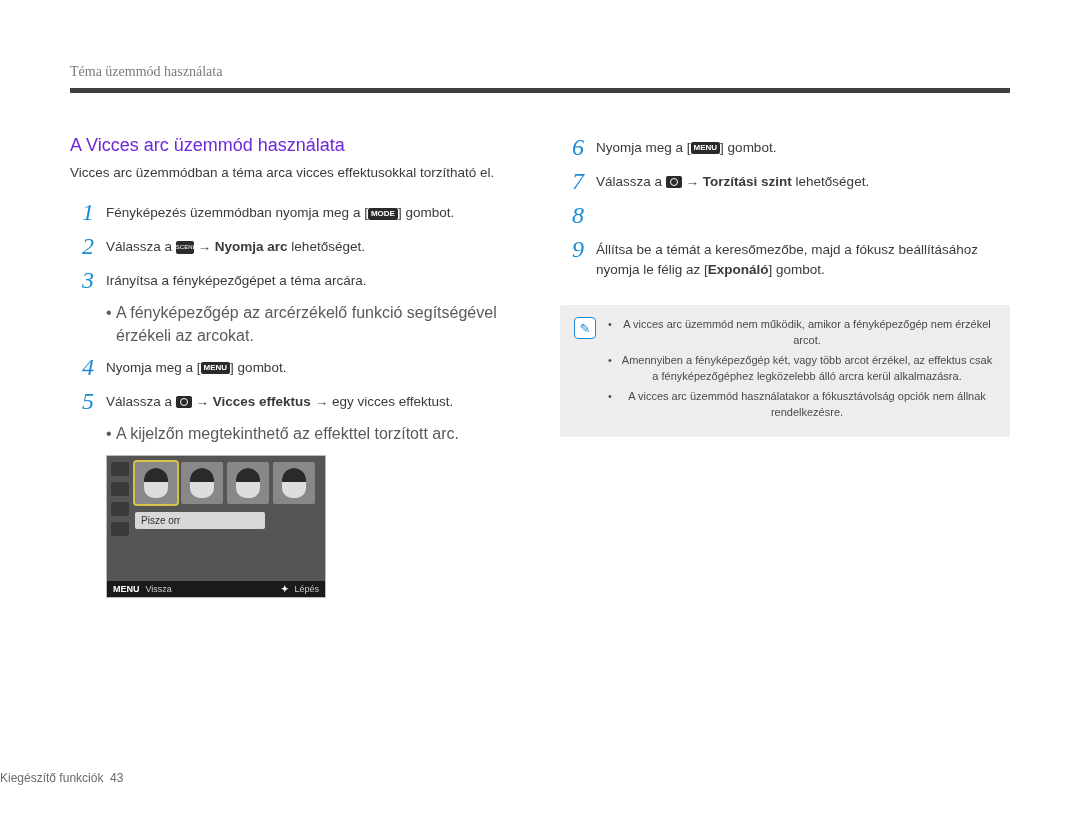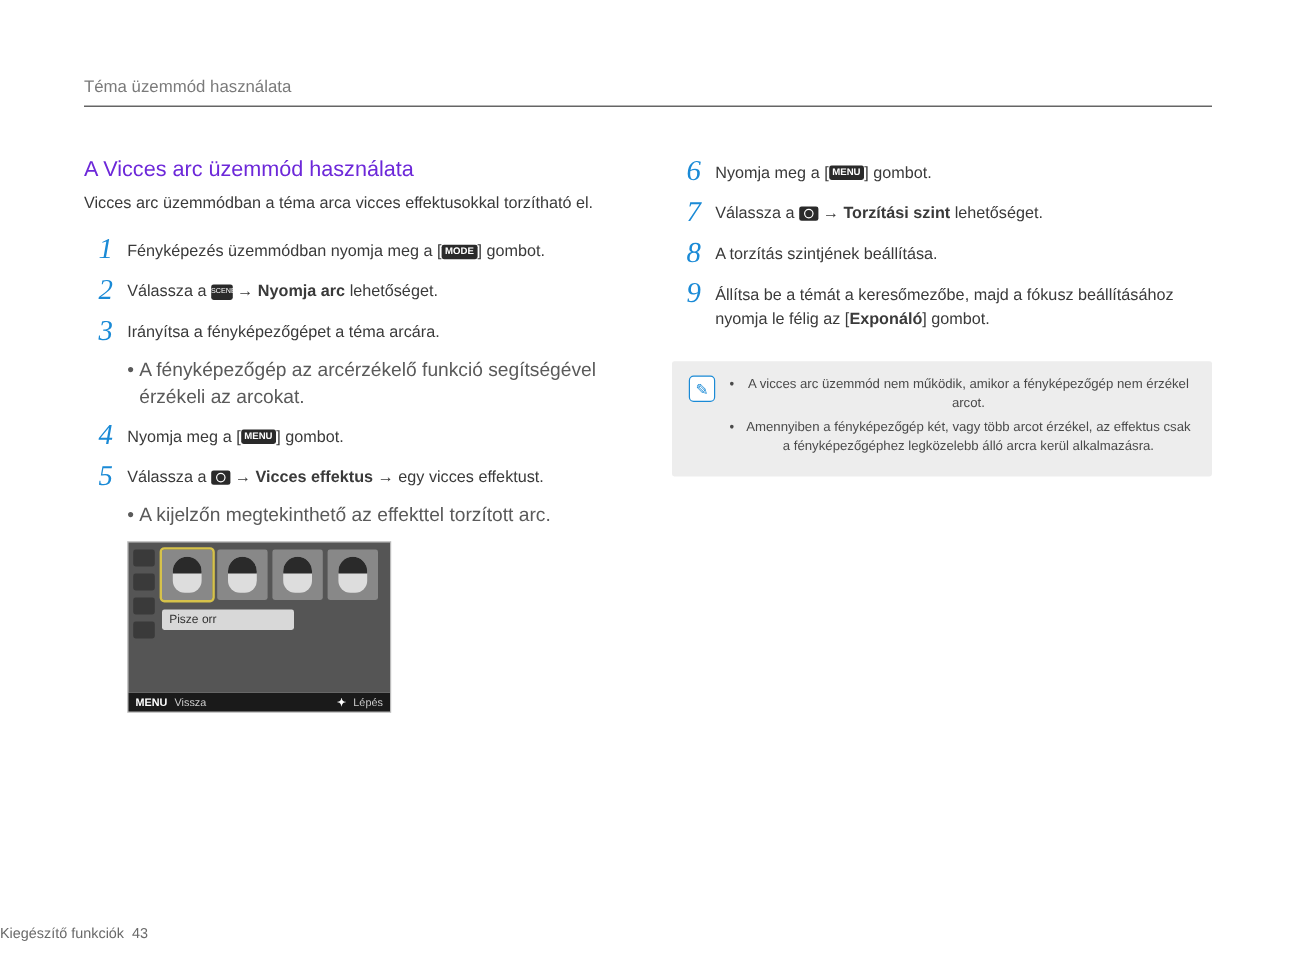--- a/index.html
+++ b/index.html
@@ -9,21 +9,22 @@
     background: #fff;
     font-family: Arial, Helvetica, sans-serif;
     color: #3a3a3a;
     position: relative;
     padding: 64px 70px 0 70px;
   }
   .breadcrumb {
     color: #7a7a7a;
     font-size: 14px;
     padding-bottom: 8px;
-    border-bottom: 1px solid #404040;
+    border-bottom: 5px solid #404040;
+    font-family: Liberation Serif, serif;
   }
   .content {
     display: flex;
     gap: 40px;
     margin-top: 42px;
   }
   .col {
     flex: 1;
     min-width: 0;
   }
@@ -171,21 +172,21 @@
   }
   .lcd-label {
     background: #d8d8d8;
     color: #333;
     font-size: 10px;
     padding: 3px 6px;
     border-radius: 2px;
     position: absolute;
     left: 28px;
     top: 56px;
-    width: 110px;
+    width: 130px;
   }
   .lcd-bar {
     background: #1a1a1a;
     color: #ccc;
     font-size: 9px;
     display: flex;
     padding: 3px 6px;
     gap: 6px;
     align-items:center;
   }
@@ -334,36 +335,36 @@
 
     <div class="step">
       <div class="step-num">7</div>
       <div class="step-body">
         <span>Válassza a </span><span class="icon-camera"></span><span class="arrow"> → </span><b>Torzítási szint</b><span> lehetőséget.</span>
       </div>
     </div>
 
     <div class="step">
       <div class="step-num">8</div>
-      <div class="step-body">A torzítás szintjének beállítása.</div>
     </div>
 
     <div class="step">
       <div class="step-num">9</div>
       <div class="step-body">
         <span>Állítsa be a témát a keresőmezőbe, majd a fókusz beállításához nyomja le félig az [</span><b>Exponáló</b><span>] gombot.</span>
       </div>
     </div>
 
 
     <div class="note">
       <div class="note-icon">✎</div>
       <ul>
         <li>A vicces arc üzemmód nem működik, amikor a fényképezőgép nem érzékel arcot.</li>
         <li>Amennyiben a fényképezőgép két, vagy több arcot érzékel, az effektus csak a fényképezőgéphez legközelebb álló arcra kerül alkalmazásra.</li>
+        <li>A vicces arc üzemmód használatakor a fókusztávolság opciók nem állnak rendelkezésre.</li>
       </ul>
     </div>
   </div>
 </div>
 
 <div class="footer">
   <span>Kiegészítő funkciók</span>&nbsp;&nbsp;<span>43</span>
 </div>
 
 </body></html>

